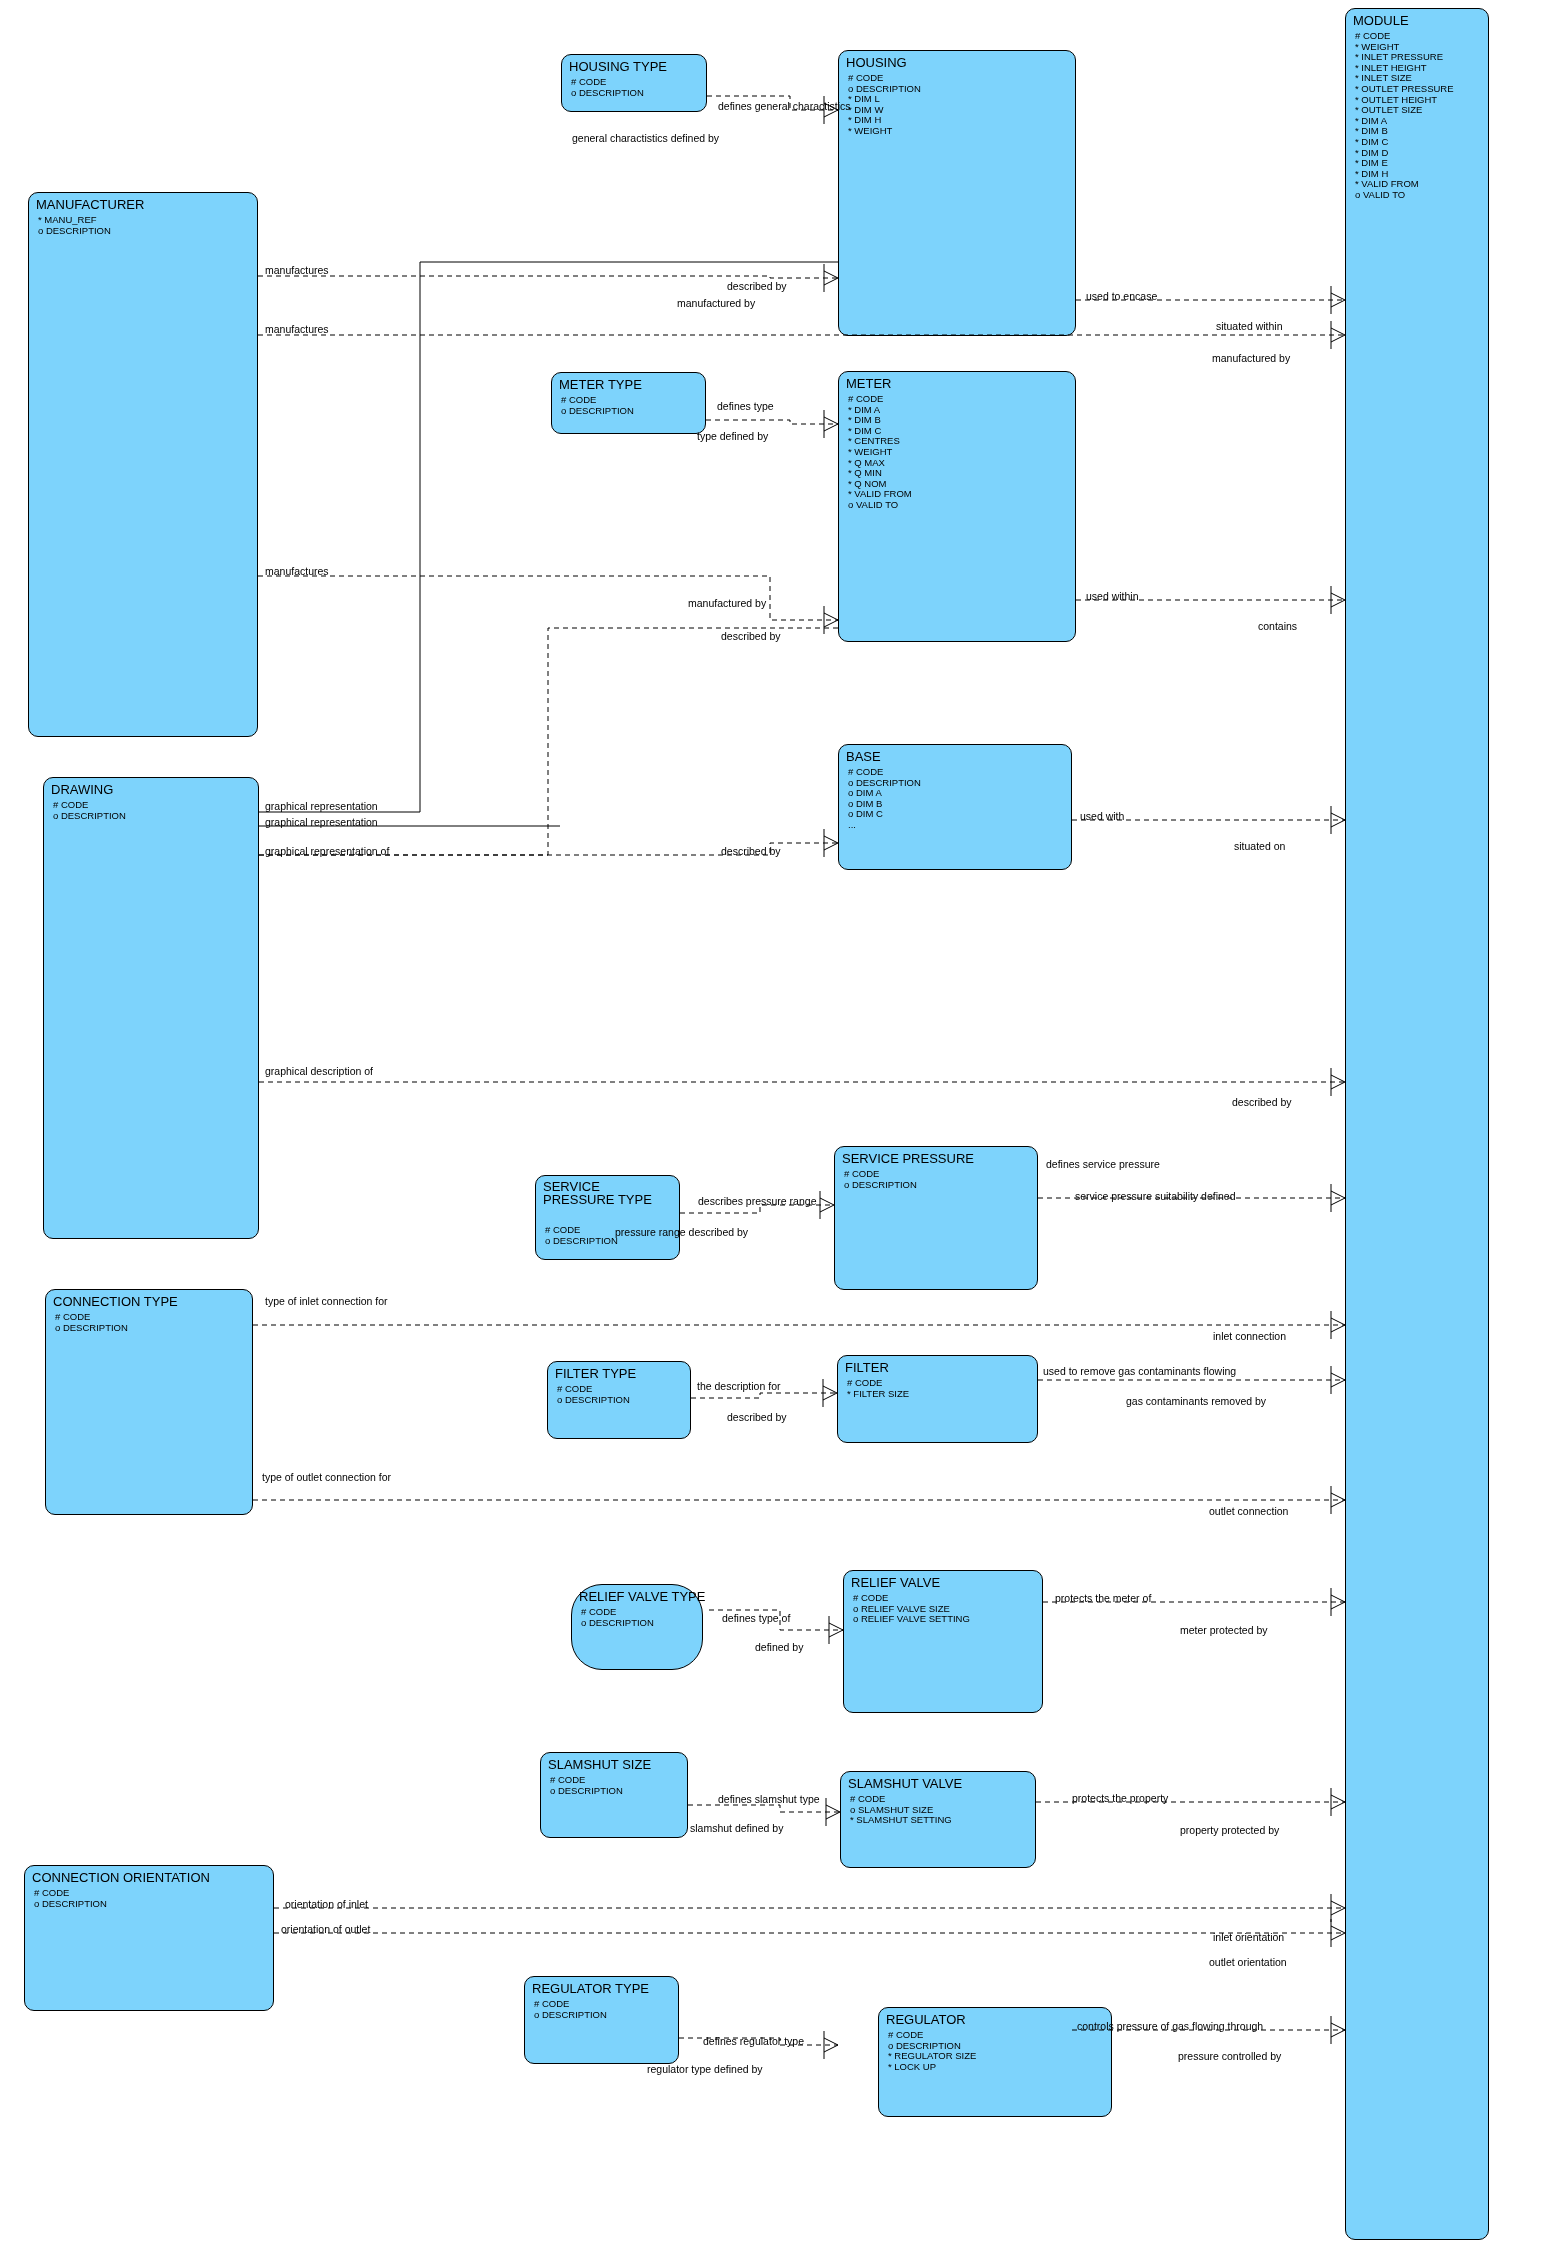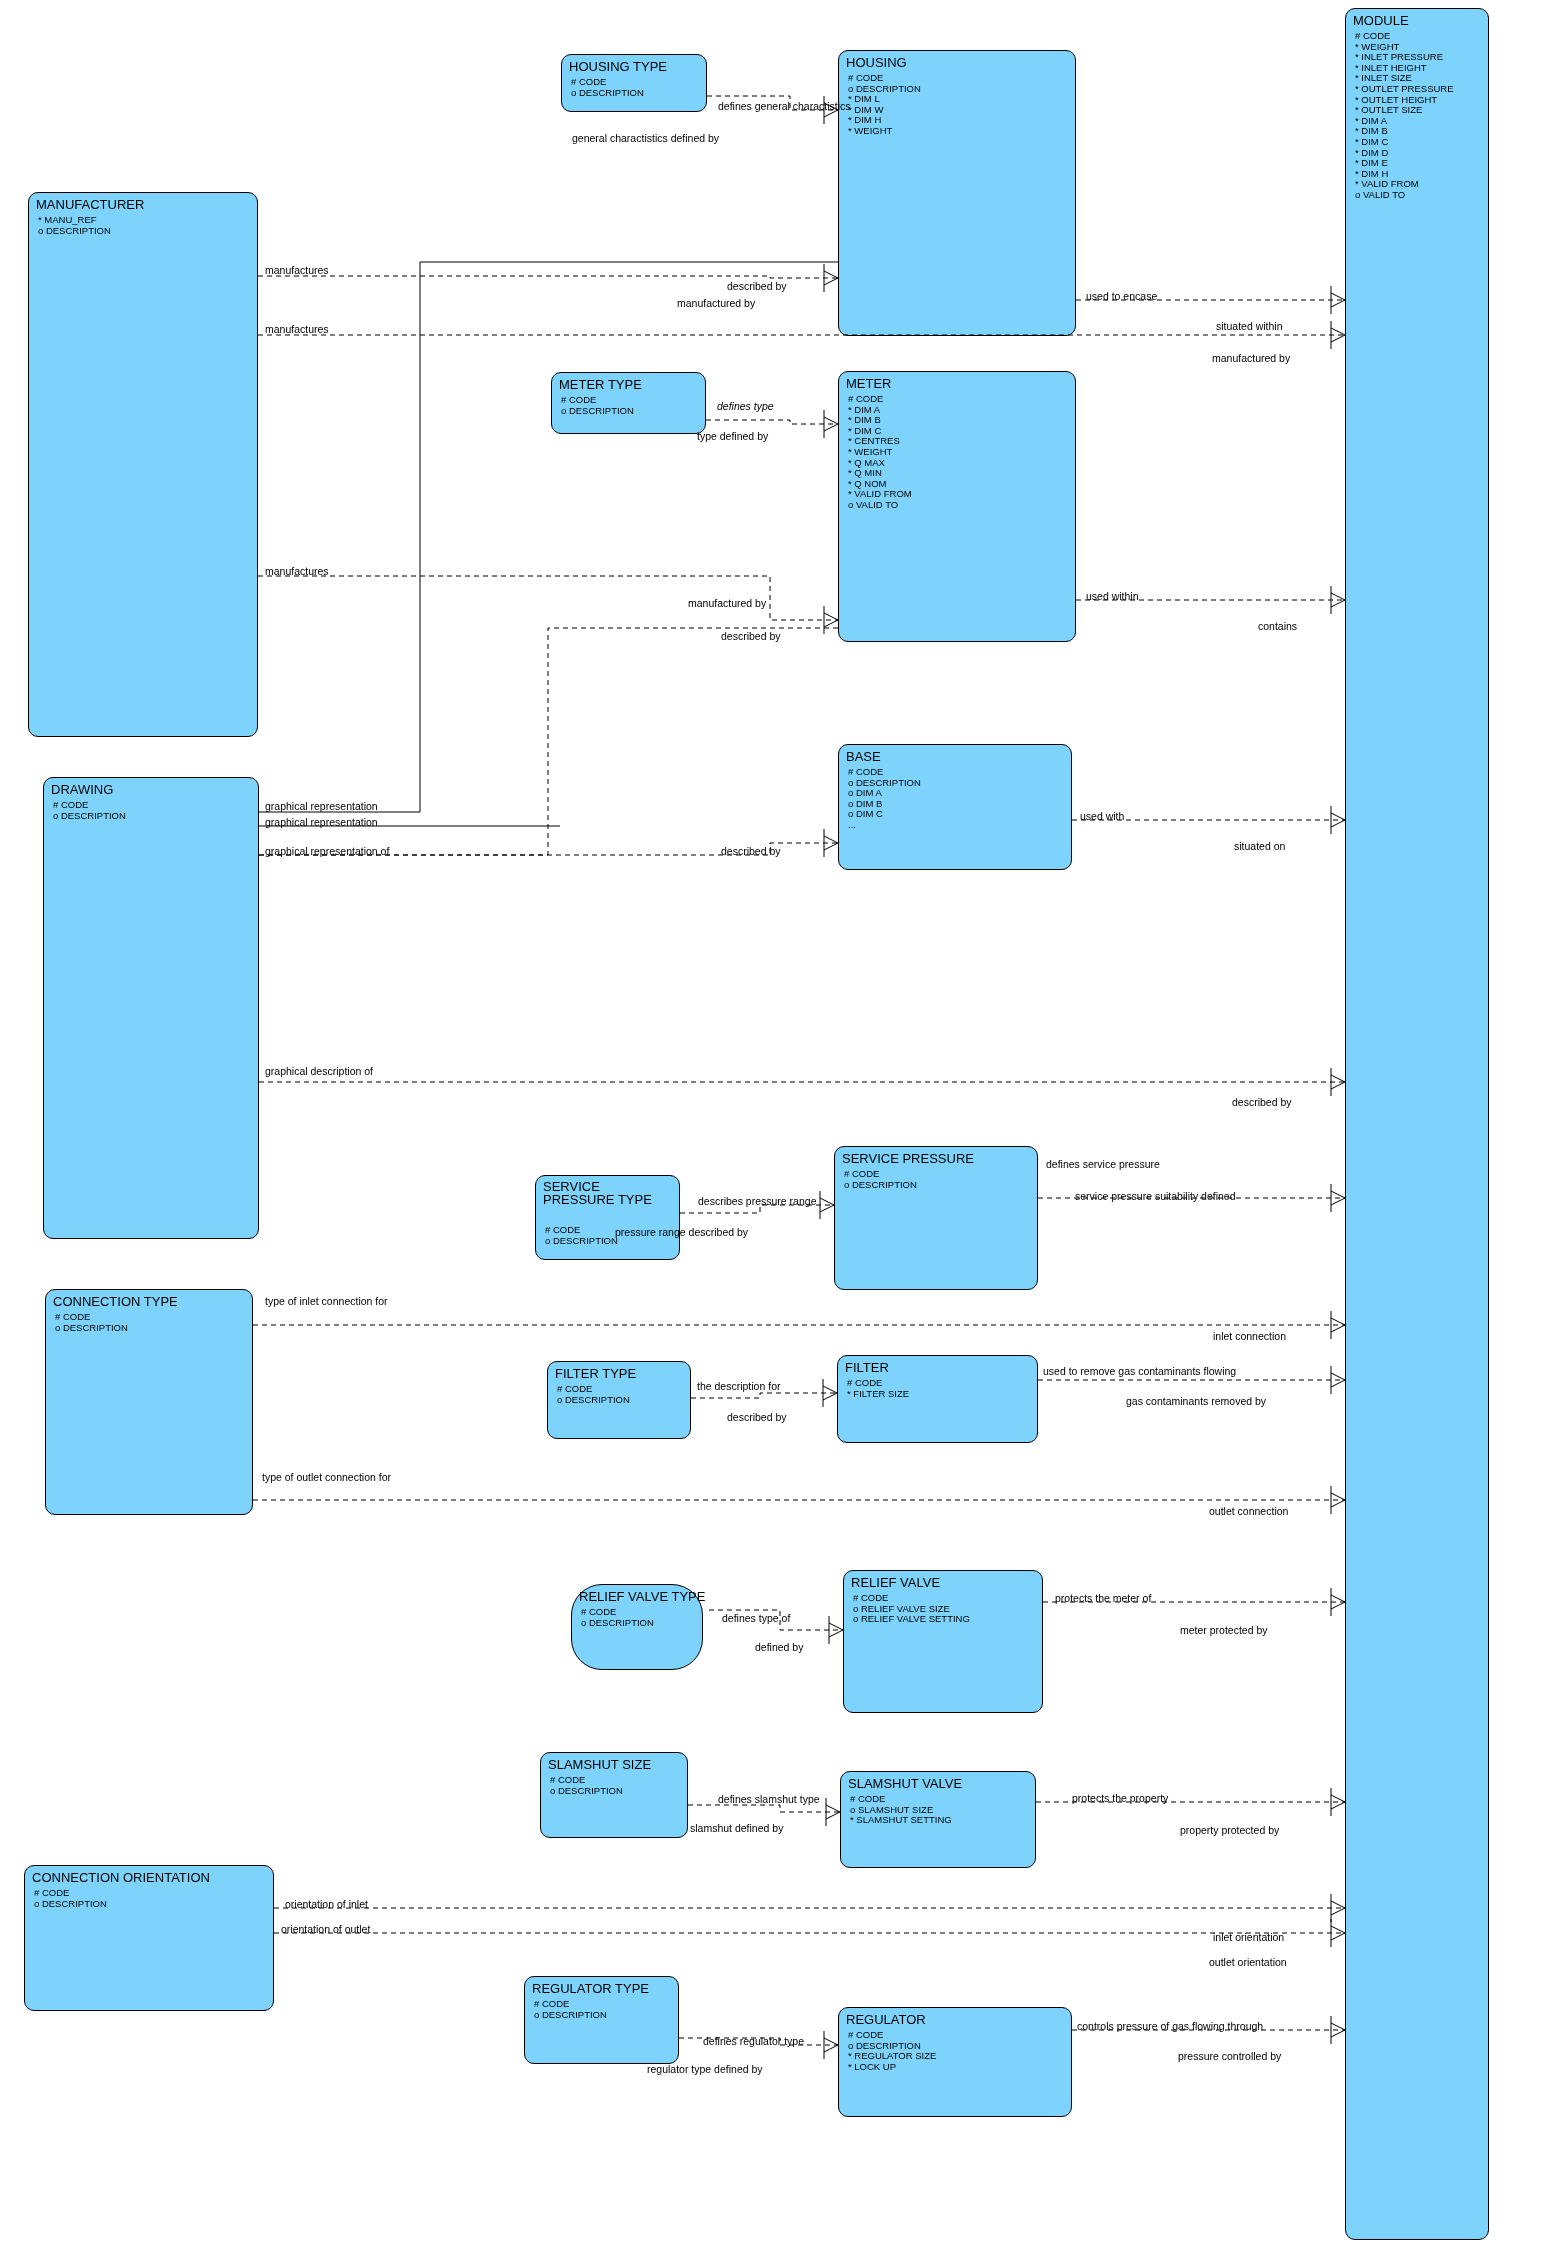--- a/index.html
+++ b/index.html
@@ -195,21 +195,21 @@
   </div>
 
   <div class="entity" style="left:524px;top:1976px;width:155px;height:88px;padding-left:12px;">
     <div class="ent-title">REGULATOR TYPE</div>
     <div class="attrs">
       <div># CODE</div>
       <div>o DESCRIPTION</div>
     </div>
   </div>
 
-  <div class="entity" style="left:838px;top:2007px;width:234px;height:110px;">
+  <div class="entity" style="left:878px;top:2007px;width:234px;height:110px;">
     <div class="ent-title">REGULATOR</div>
     <div class="attrs">
       <div># CODE</div>
       <div>o DESCRIPTION</div>
       <div>* REGULATOR SIZE</div>
       <div>* LOCK UP</div>
     </div>
   </div>
 
   <svg class="ov" viewBox="0 0 1558 2266">
@@ -301,21 +301,21 @@
 
   <div class="rel-label" style="left:265px;top:264px;">manufactures</div>
   <div class="rel-label" style="left:727px;top:280px;">described by</div>
   <div class="rel-label" style="left:677px;top:297px;">manufactured by</div>
   <div class="rel-label" style="left:1086px;top:290px;">used to encase</div>
 
   <div class="rel-label" style="left:265px;top:323px;">manufactures</div>
   <div class="rel-label" style="left:1216px;top:320px;">situated within</div>
   <div class="rel-label" style="left:1212px;top:352px;">manufactured by</div>
 
-  <div class="rel-label" style="left:717px;top:400px;font-style:italic;">defines type</div>
+  <div class="rel-label" style="left:717px;top:400px;">defines type</div>
   <div class="rel-label" style="left:697px;top:430px;">type defined by</div>
 
   <div class="rel-label" style="left:265px;top:565px;">manufactures</div>
   <div class="rel-label" style="left:688px;top:597px;">manufactured by</div>
   <div class="rel-label" style="left:1086px;top:590px;">used within</div>
   <div class="rel-label" style="left:721px;top:630px;">described by</div>
   <div class="rel-label" style="left:1258px;top:620px;">contains</div>
 
   <div class="rel-label" style="left:265px;top:800px;">graphical representation</div>
   <div class="rel-label" style="left:265px;top:816px;">graphical representation</div>

